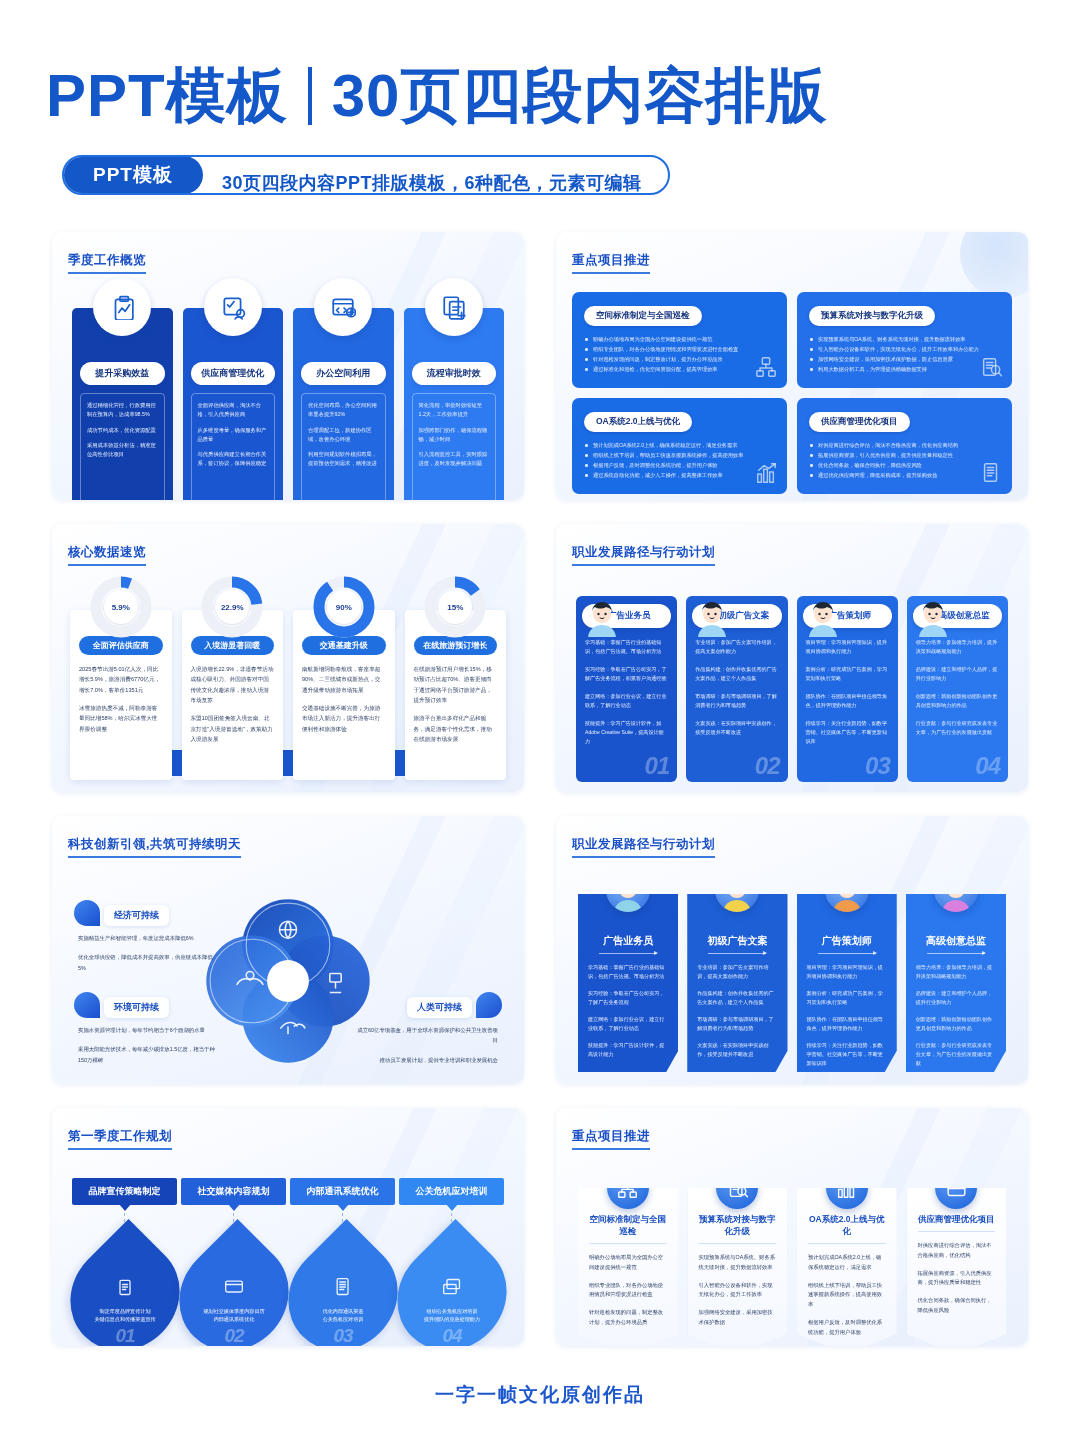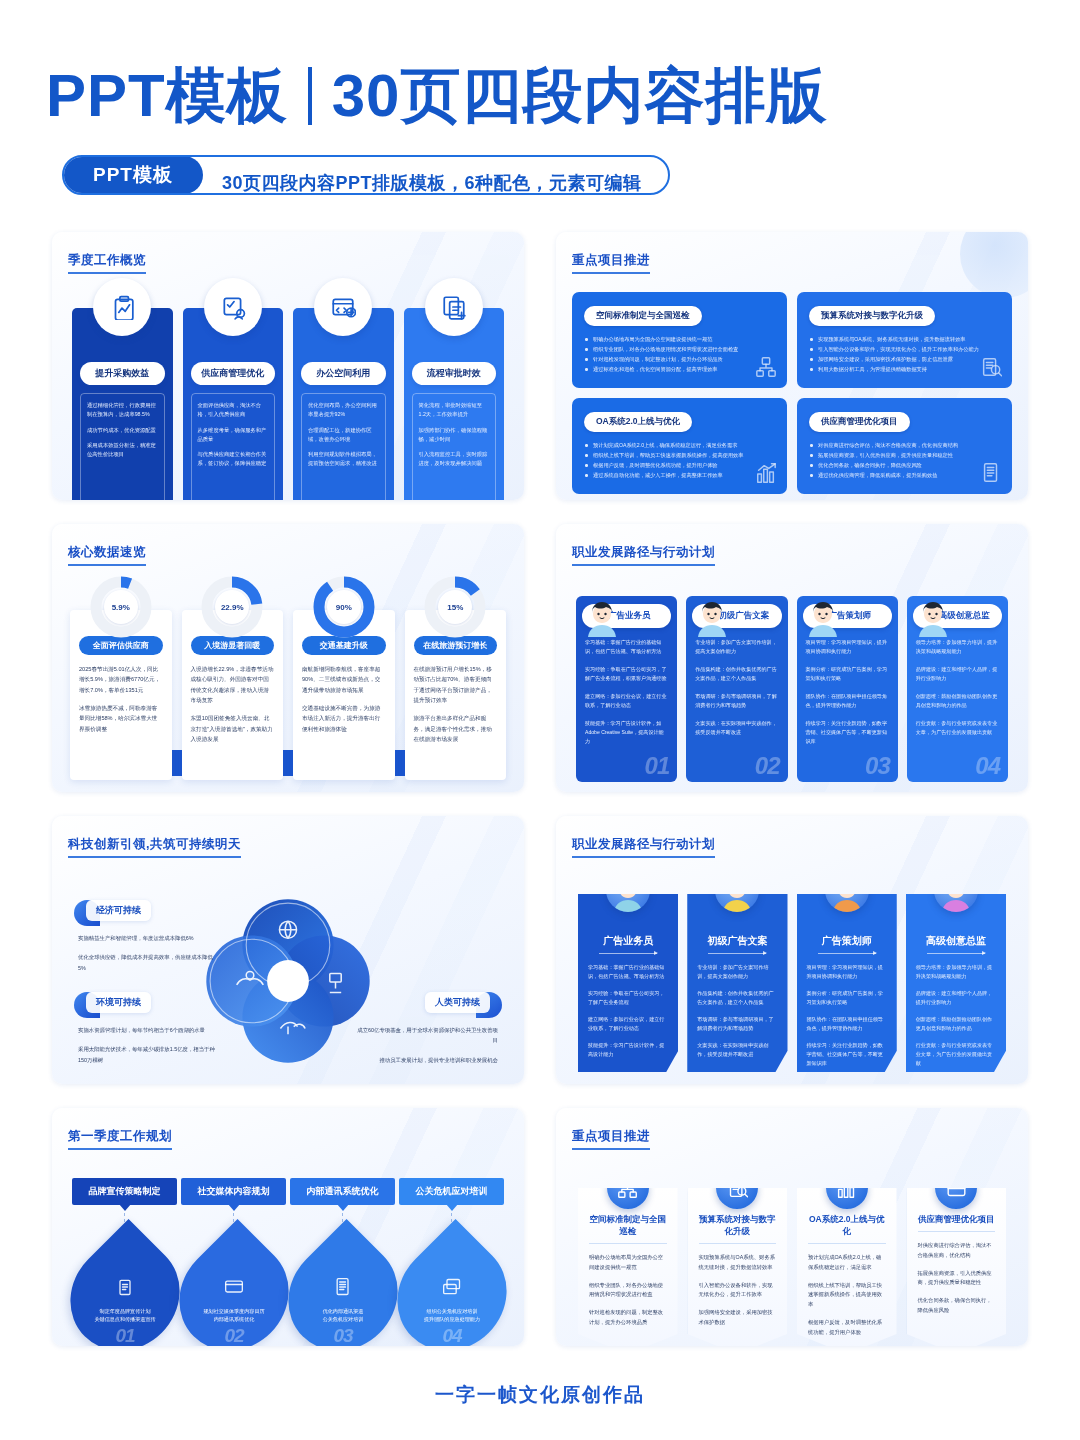--- a/index.html
+++ b/index.html
@@ -147,21 +147,21 @@
   .p4-card .txt p { font-size:5.1px; line-height:1.85; margin-bottom:8px; color:#e9f1ff; }
   .p4-num {
     position:absolute; right:8px; bottom:2px; font-size:24px; font-style:italic;
     font-weight:bold; color:rgba(255,255,255,.3); letter-spacing:-1px;
   }
 
   
   .p5-wrap { position:relative; height:216px; margin-top:10px; }
   .p5-col { position:absolute; width:150px; }
   .p5-col.l { left:6px; } .p5-col.r { right:6px; text-align:right; }
-  .p5-tagline { display:flex; align-items:flex-start; gap:0; margin-bottom:7px; }
+  .p5-tagline { display:flex; align-items:flex-end; gap:18px; margin-bottom:7px; }
   .p5-col.r .p5-tagline { justify-content:flex-end; }
   .p5-bubble { width:26px; height:26px; border-radius:50% 50% 0 50%;
     background:linear-gradient(140deg,#3f86ee,#1b4fd0); position:relative; z-index:1; }
   .p5-col.r .p5-bubble { border-radius:50% 50% 50% 0; }
   .p5-tag {
     background:rgba(255,255,255,.92); border-radius:6px; padding:4px 10px;
     font-size:9px; font-weight:bold; color:#1a4fbf; margin-left:-14px; z-index:2;
     box-shadow:0 1px 4px rgba(30,80,180,.15);
   }
   .p5-col.r .p5-tag { margin-left:0; margin-right:-14px; }

